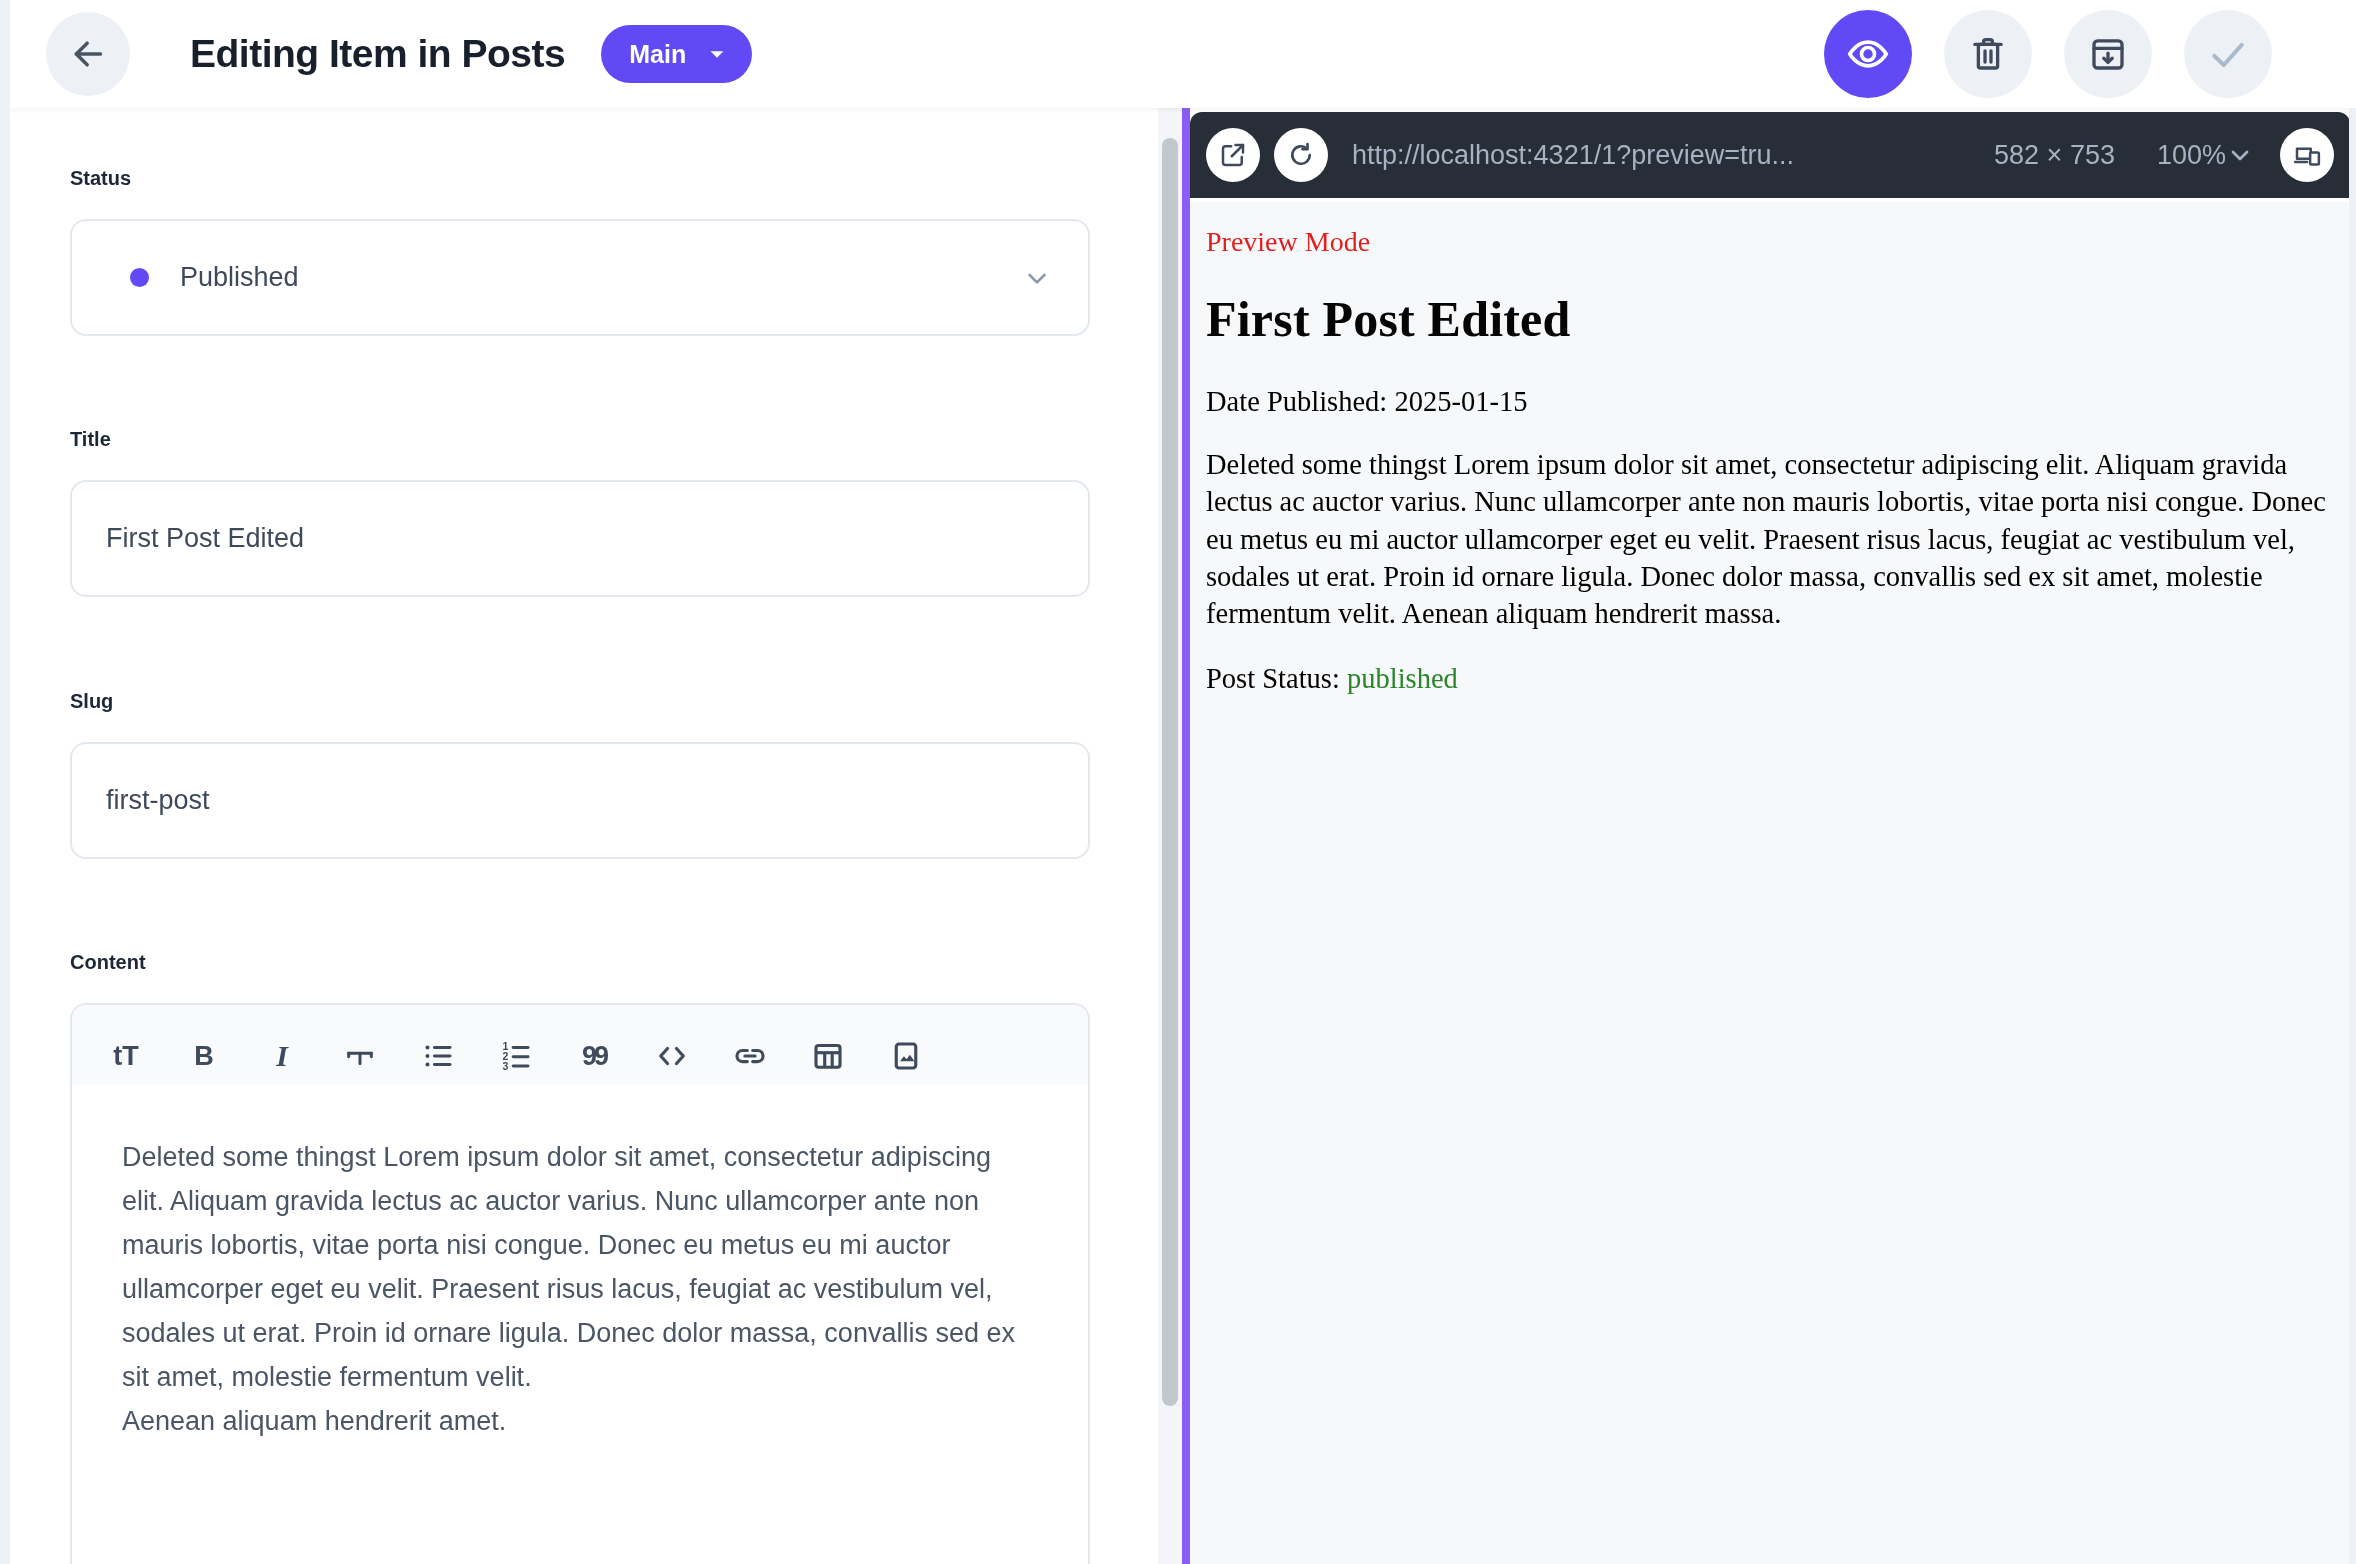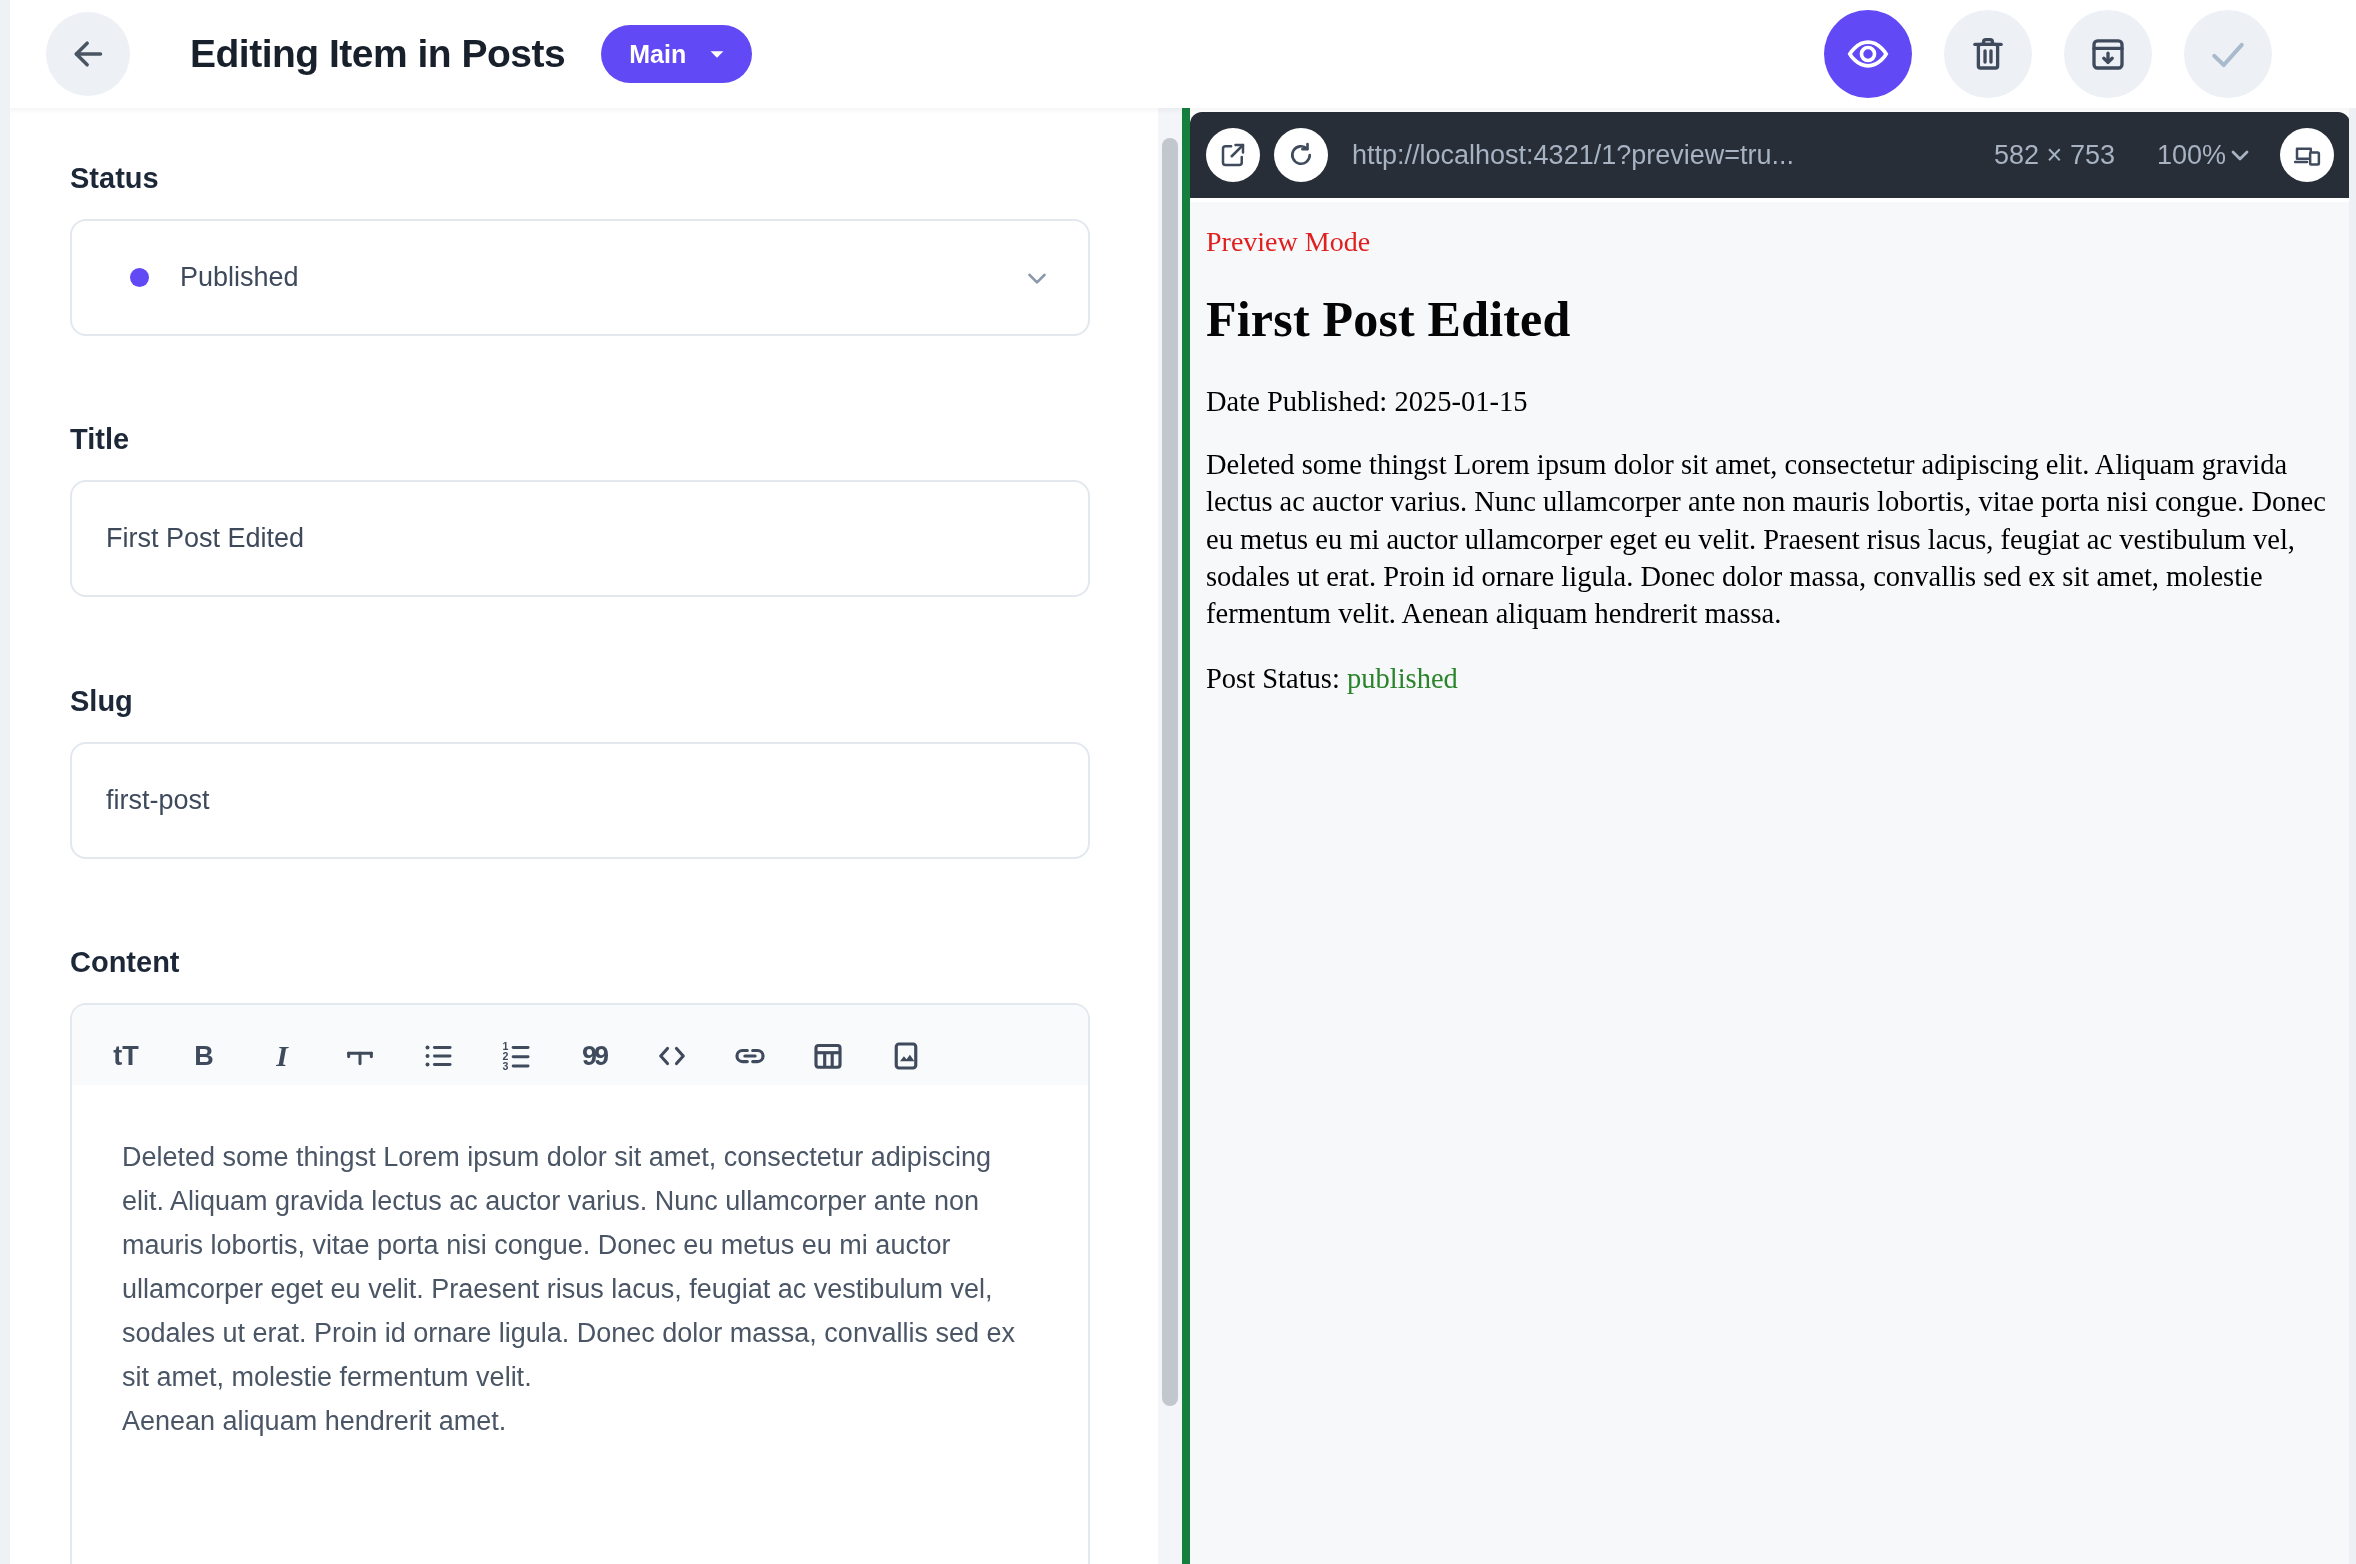--- a/index.html
+++ b/index.html
@@ -1,18 +1,18 @@
 <!DOCTYPE html>
 <html><head>
 <meta charset="utf-8">
 <style>
   * { margin:0; padding:0; box-sizing:border-box; }
   html,body { width:2356px; height:1564px; overflow:hidden; background:#fff;
     font-family:"Liberation Sans", sans-serif; }
-  .app { position:relative; width:2356px; height:1564px; background:#15803d; }
+  .app { position:relative; width:2356px; height:1564px; background:#8b5cf6; }
 
   
   .left-strip { position:absolute; left:0; top:0; width:10px; height:1564px;
     background:#eff2f5; z-index:30; }
   .right-strip { position:absolute; right:0; top:108px; width:7px; bottom:0;
     background:#edf0f4; z-index:30; }
 
   
   .header { position:absolute; left:0; top:0; width:2356px; height:108px; background:#fff;
     display:flex; align-items:center; z-index:20;
@@ -26,21 +26,21 @@
     height:58px; padding:0 24px 0 28px; display:flex; align-items:center; gap:20px;
     font-size:25px; font-weight:600; cursor:pointer; }
   .header-actions { margin-left:auto; margin-right:84px; display:flex; gap:32px; }
   .icon-circle { width:88px; height:88px; border-radius:50%; background:#edf1f6;
     display:flex; align-items:center; justify-content:center; cursor:pointer; flex:0 0 auto; }
   .icon-circle.accent { background:#6149f6; }
 
   
   .form-panel { position:absolute; left:10px; top:108px; width:1150px; height:1456px;
     background:#fff; padding:0 60px; overflow:hidden; }
-  .field-label { font-size:29px; line-height:32px; font-weight:700; color:#1c2738; }
+  .field-label { font-size:20px; line-height:32px; font-weight:700; color:#1c2738; }
   .lbl-status { margin-top:54px; }
   .lbl-title  { margin-top:87px; }
   .lbl-slug   { margin-top:88px; }
   .lbl-content{ margin-top:87px; }
   .select-box, .text-input { margin-top:25px; width:1020px; height:117px;
     border:2px solid #e3e8ef; border-radius:16px; background:#fff;
     display:flex; align-items:center; font-size:27px; color:#3e4a5b; }
   .select-box { padding:0 36px 0 58px; cursor:pointer; position:relative; }
   .status-dot { width:19px; height:19px; border-radius:50%; background:#6149f6; flex:0 0 auto; }
   .select-value { margin-left:31px; }

